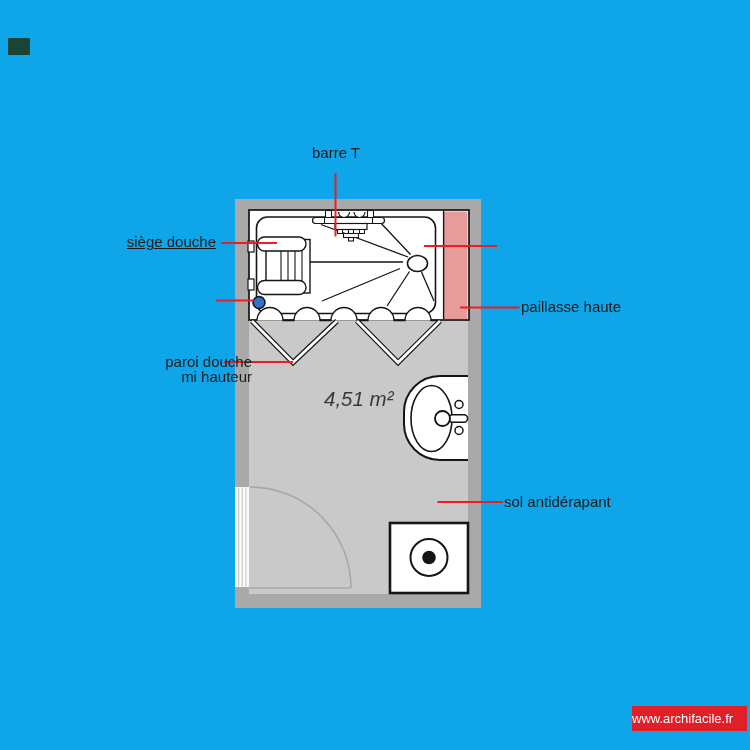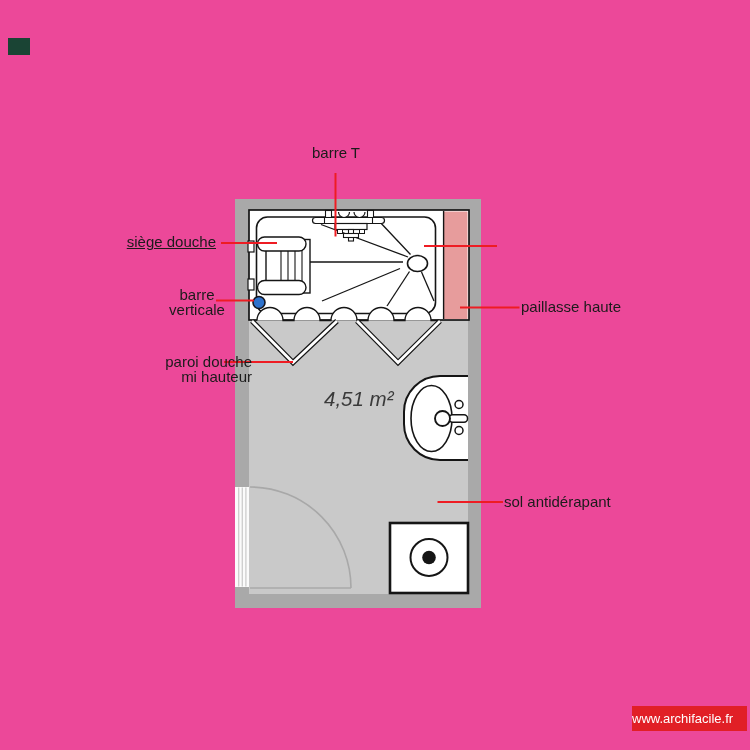--- a/index.html
+++ b/index.html
@@ -1,17 +1,17 @@
 <!DOCTYPE html>
 <html><head>
 <meta charset="utf-8">
 <style>
   html,body{margin:0;padding:0;background:#ffffff;}
   .canvas{
-    position:relative;width:750px;height:750px;background:#ec4899;overflow:hidden;
+    position:relative;width:750px;height:750px;background:#0ea5e9;overflow:hidden;
     font-family:"Liberation Sans", sans-serif;
   }
   .plan-svg{position:absolute;left:0;top:0;}
   .lbl{
     position:absolute;color:#1b1b1b;font-size:15px;line-height:14.5px;
     white-space:nowrap;
   }
   .lbl span{display:block;}
   .lbl.center{text-align:center;}
   .lbl.right{text-align:right;}
@@ -129,24 +129,20 @@
   </svg>
 
   <div class="lbl center" style="left:256px;top:146px;width:160px;">
     <span>barre T</span>
   </div>
 
   <div class="lbl right" style="left:96px;top:235px;width:120px;text-decoration:underline;">
     <span>siège douche</span>
   </div>
 
-  <div class="lbl center" style="left:137px;top:288px;width:120px;">
-    <span>barre</span>
-    <span>verticale</span>
-  </div>
 
   <div class="lbl center" style="left:112px;top:355px;width:140px;text-align:right;">
     <span>paroi douche</span>
     <span>mi hauteur</span>
   </div>
 
 
   <div class="lbl" style="left:521px;top:300px;">
     <span>paillasse haute</span>
   </div>

